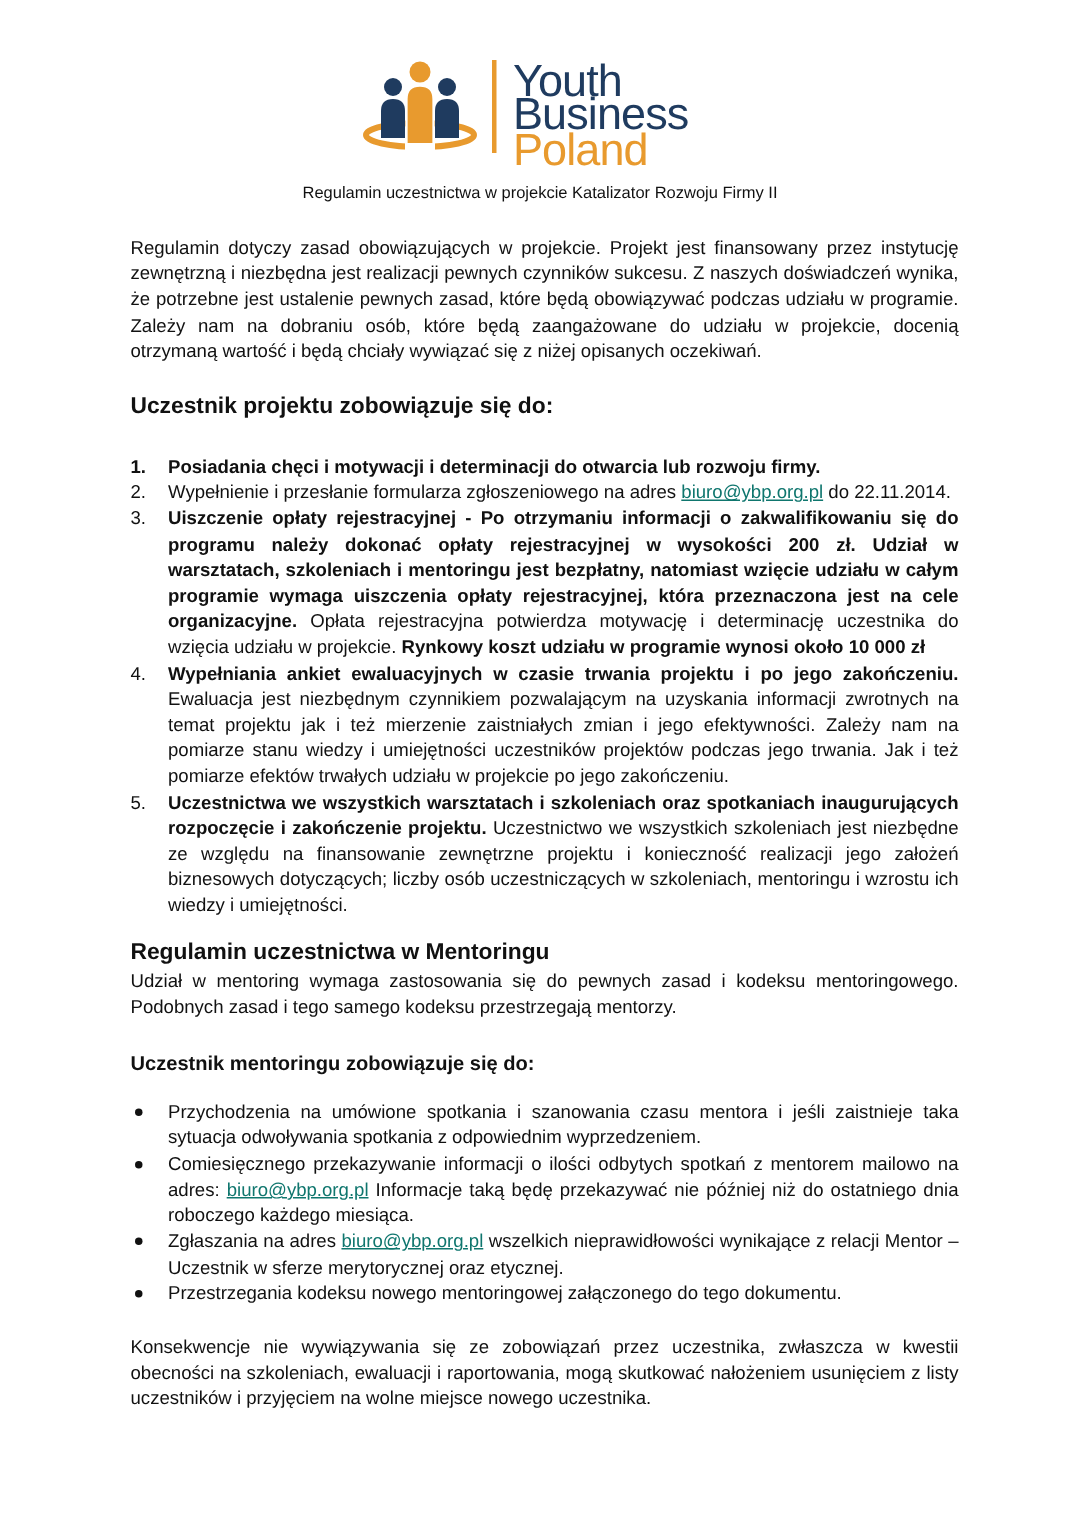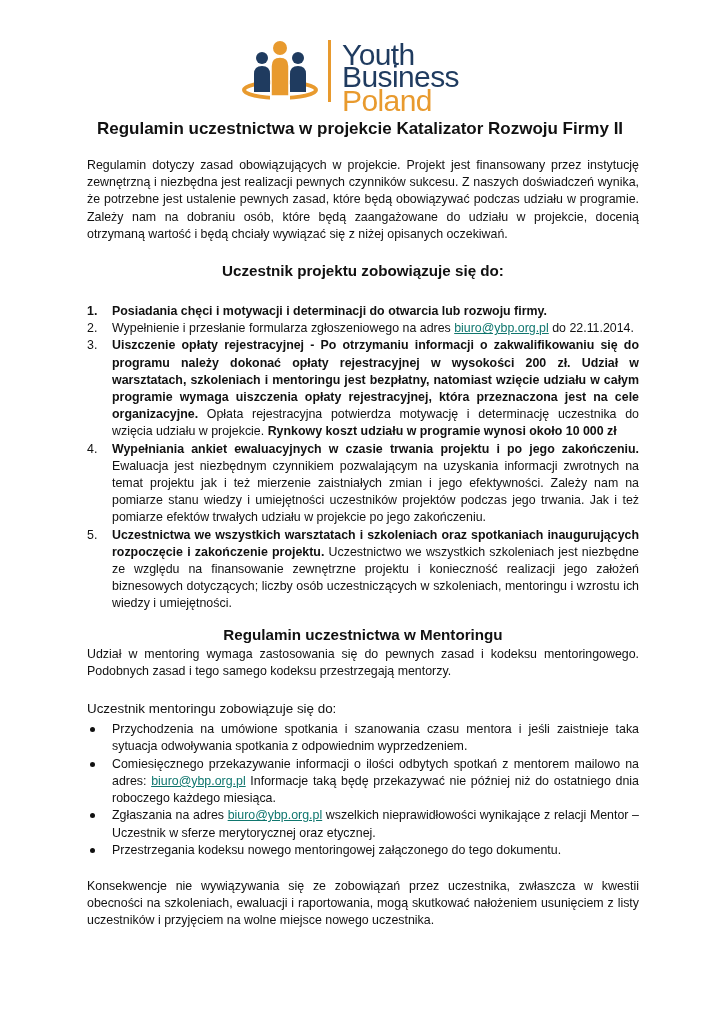--- a/index.html
+++ b/index.html
@@ -14,26 +14,26 @@
 
     
     .logo { position: absolute; left: 242px; top: 40px; width: 250px; height: 62px; }
     .logo svg { position: absolute; left: 0; top: 0; }
     .logo-divider { position: absolute; left: 86px; top: 0; width: 3px; height: 62px; background: #e89a2e; }
     .logo-text { position: absolute; left: 100px; top: 4px; font-size: 30px; line-height: 22px; letter-spacing: -0.6px; }
     .logo-line1 { color: #1f3b5f; display: block; }
     .logo-line2 { color: #e89a2e; display: block; margin-top: 2px; }
 
     .content { position: absolute; left: 87px; top: 119px; width: 552px; font-size: 12.4px; line-height: 17.2px; }
-    .doc-title { text-align: center; font-weight: bold; font-size: 17px; line-height: 20px; margin-bottom: 18px; margin-left: -6px; }
+    .doc-title { text-align: center; font-weight: normal; font-size: 11px; line-height: 20px; margin-bottom: 18px; margin-left: -6px; }
     .para { text-align: justify; }
-    .section-title { text-align: center; font-weight: bold; font-size: 15.2px; line-height: 20px; }
+    .section-title { font-weight: bold; font-size: 15.2px; line-height: 20px; }
     .st1 { margin-top: 18px; margin-bottom: 22px; }
     .st2 { margin-top: 12px; margin-bottom: 1px; }
-    .sub-title { font-weight: normal; font-size: 13.4px; margin-top: 20px; margin-bottom: 4px; }
+    .sub-title { font-weight: bold; font-size: 13.4px; margin-top: 20px; margin-bottom: 16px; }
 
     ol.numbered { list-style: none; }
     ol.numbered li { position: relative; padding-left: 25px; text-align: justify; }
     ol.numbered li .num { position: absolute; left: 0; top: 0; }
     ol.numbered li .num.bold { font-weight: bold; }
     .b { font-weight: bold; }
     a.link { color: #0f766e; text-decoration: underline; }
 
     ul.bullets { list-style: none; }
     ul.bullets li { position: relative; padding-left: 25px; text-align: justify; }

